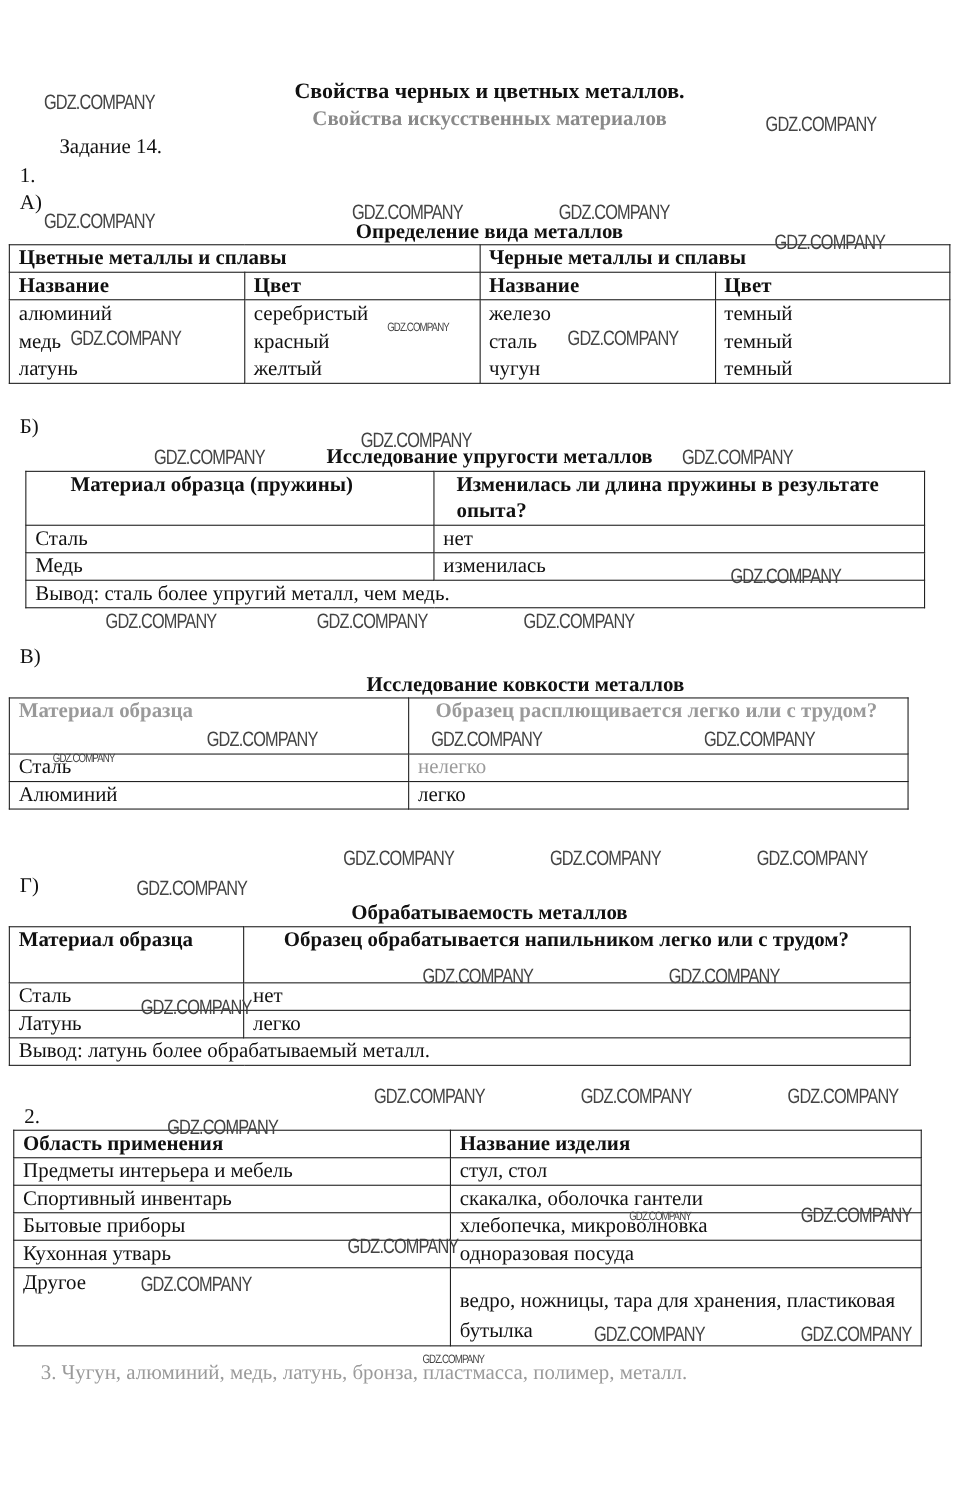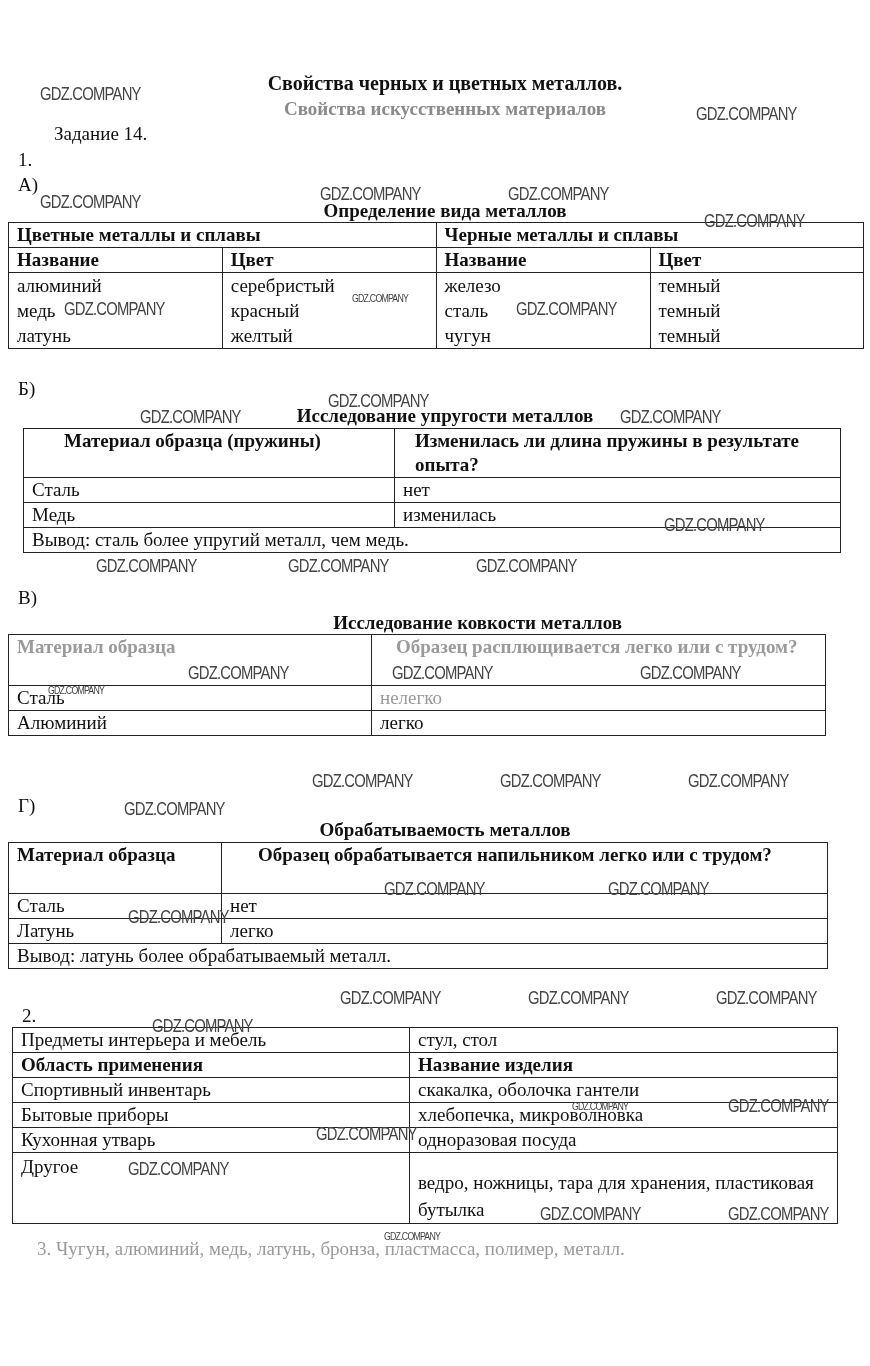--- a/index.html
+++ b/index.html
@@ -136,26 +136,26 @@
   <tr>
     <td colspan="2">Вывод: латунь более обрабатываемый металл.</td>
   </tr>
 </tbody>
   </table>
 
 <div class="abs label" style="left:22px; top:1005px;">2.</div>
 <table style="left:12px; top:1027px; width:826px;">
   <tbody>
       <tr>
+    <th style="width:380px;">Область применения</th>
+    <th>Название изделия</th>
+  </tr>
+  <tr>
     <td>Предметы интерьера и мебель</td>
     <td>стул, стол</td>
-  </tr>
-  <tr>
-    <th style="width:380px;">Область применения</th>
-    <th>Название изделия</th>
   </tr>
   <tr>
     <td>Спортивный инвентарь</td>
     <td>скакалка, оболочка гантели</td>
   </tr>
   <tr>
     <td>Бытовые приборы</td>
     <td>хлебопечка, микроволновка</td>
   </tr>
   <tr>

